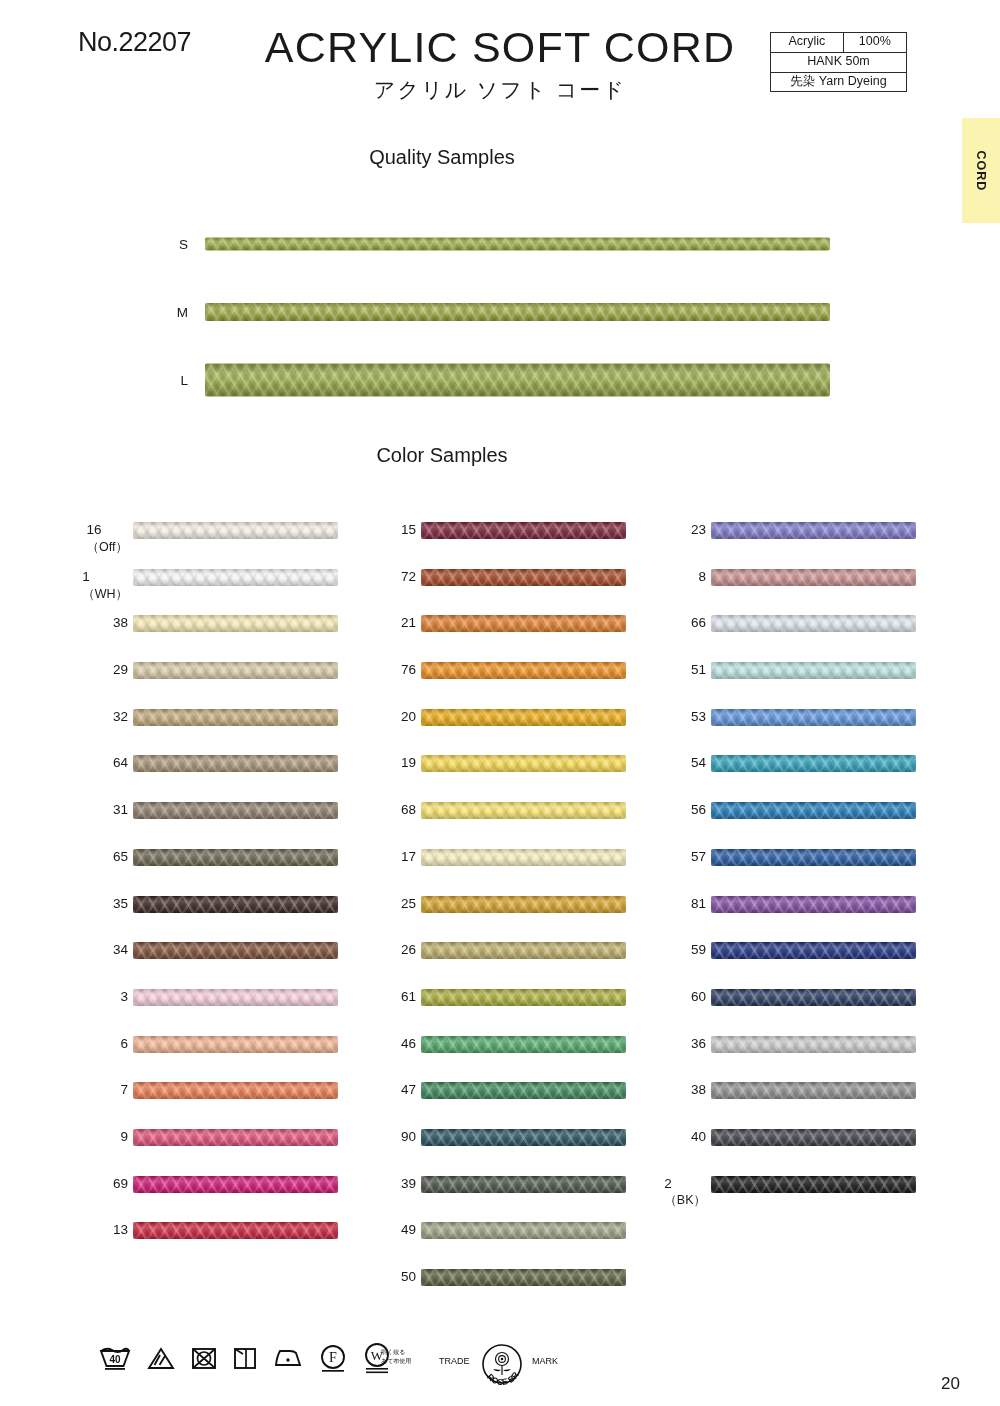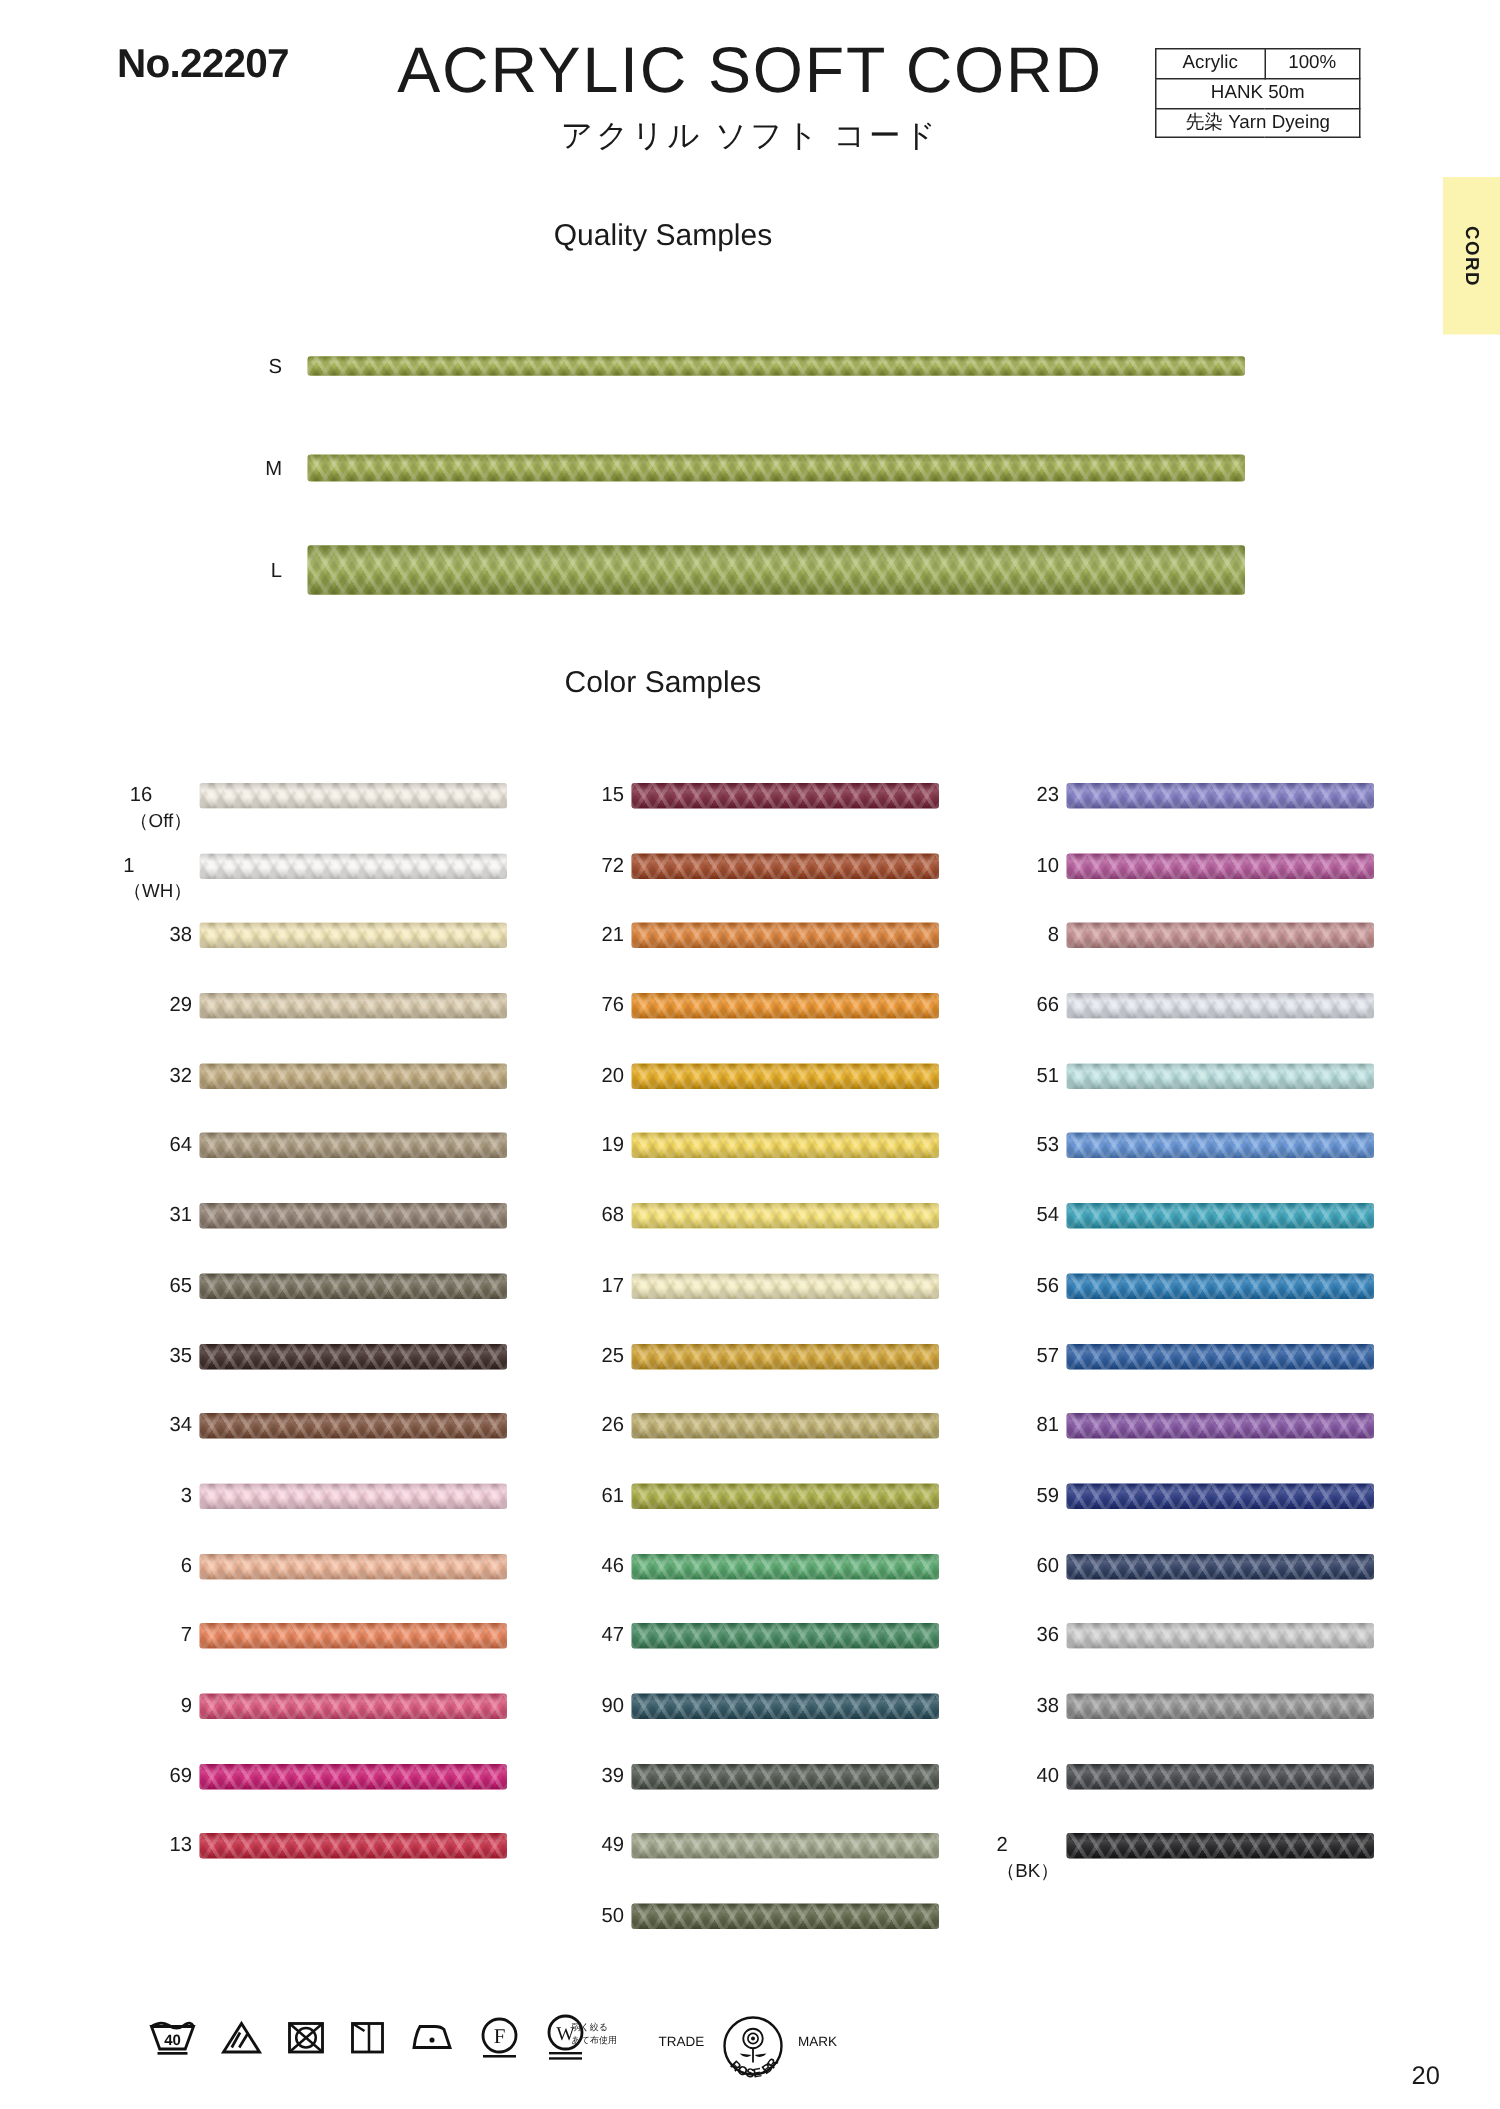--- a/index.html
+++ b/index.html
@@ -21,21 +21,21 @@
     position: absolute;
     left: 0; top: 0;
     width: 1000px;
     height: 115px;
   }
   .prod-no {
     position: absolute;
     left: 78px;
     top: 27px;
     font-size: 27px;
-    font-weight: bold;
+    font-weight: normal;
     letter-spacing: -0.5px;
   }
   .title-block {
     position: absolute;
     left: 250px;
     top: 23px;
     width: 500px;
     text-align: center;
   }
   .title-en {
@@ -612,29 +612,20 @@
       <div class="color-row">
         <div class="color-label"><span>23</span></div>
         <div class="color-cord">
           <div class="cord" style="background: rgb(122, 118, 196); height: 17px;">
             <div class="braid"></div>
             <div class="shade"></div>
           </div>
         </div>
       </div>
       <div class="color-row">
-        <div class="color-label"><span>10</span></div>
-        <div class="color-cord">
-          <div class="cord" style="background: rgb(181, 84, 154); height: 17px;">
-            <div class="braid"></div>
-            <div class="shade"></div>
-          </div>
-        </div>
-      </div>
-      <div class="color-row">
         <div class="color-label"><span>8</span></div>
         <div class="color-cord">
           <div class="cord" style="background: rgb(198, 141, 141); height: 17px;">
             <div class="braid"></div>
             <div class="shade"></div>
           </div>
         </div>
       </div>
       <div class="color-row">
         <div class="color-label"><span>66</span></div>

